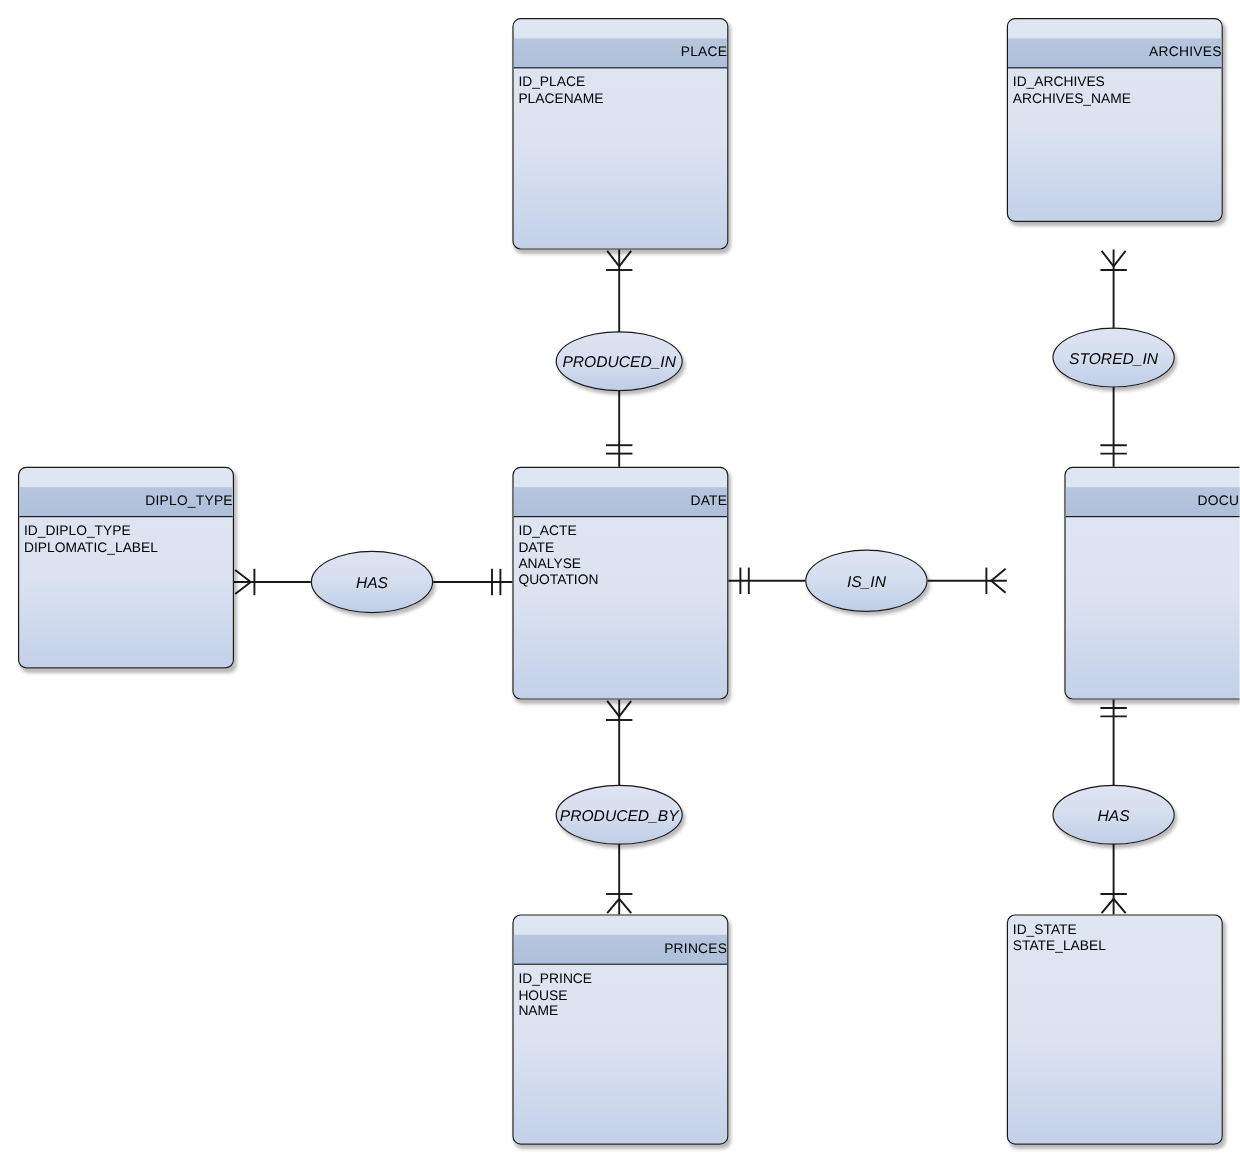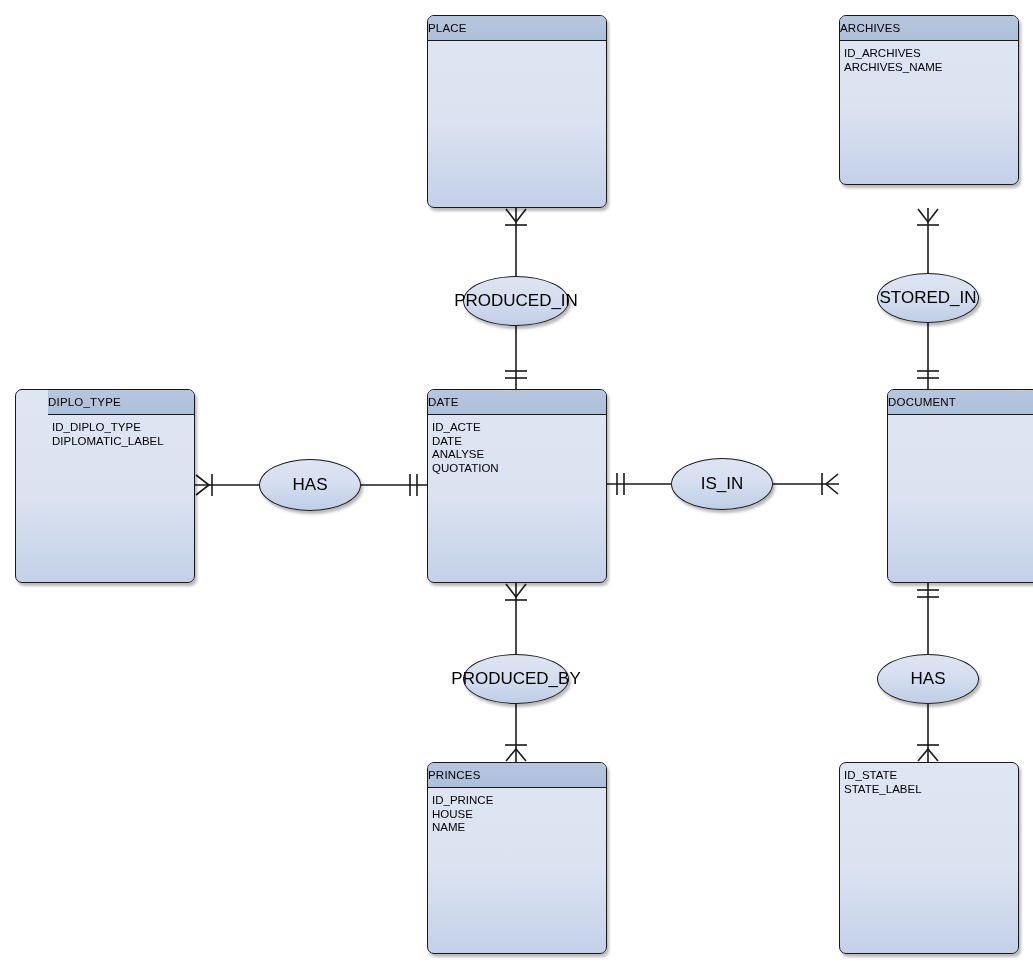--- a/index.html
+++ b/index.html
@@ -38,27 +38,28 @@
     box-sizing: border-box;
     border: 1px solid #1a1a1a;
     border-radius: 7px;
     background: linear-gradient(to bottom, #dee5f3 0%, #dbe3f1 55%, #c3d0e8 100%);
     box-shadow: 2px 3px 3px rgba(0,0,0,0.28);
     overflow: hidden;
   }
   .entity-header {
     height: 24px;
     line-height: 24px;
-    text-align: left;
+    text-align: right;
     font-size: 11.5px;
     color: #000000;
     background: linear-gradient(to bottom, #b6c6de 0%, #aebfda 100%);
     border-bottom: 1px solid #1a1a1a;
     letter-spacing: 0.2px;
     white-space: nowrap;
+    margin-top: 16px;
   }
   .entity-attrs {
     padding: 6px 0 0 4px;
     font-size: 11.5px;
     color: #000000;
     line-height: 13.7px;
   }
   .attr {
     white-space: nowrap;
   }
@@ -67,24 +68,25 @@
   .rel {
     position: absolute;
     box-sizing: border-box;
     border: 1px solid #1a1a1a;
     border-radius: 50%;
     background: linear-gradient(to bottom, #dde4f2 0%, #d6dff0 45%, #bfcde6 100%);
     box-shadow: 2px 3px 3px rgba(0,0,0,0.28);
     display: flex;
     align-items: center;
     justify-content: center;
-    font-size: 17px;
+    font-size: 13px;
     color: #000000;
     white-space: nowrap;
     z-index: 5;
+    font-style: italic;
   }
 </style>
 </head>
 <body>
 
 <div id="canvas">
 
   <svg class="layer-svg" id="connectors" viewBox="0 0 1033 969" width="1033" height="969" xmlns="http://www.w3.org/2000/svg">
 
     <g stroke="#1a1a1a" stroke-width="1.6" fill="none" stroke-linecap="butt">
@@ -158,31 +160,35 @@
         <line x1="928" y1="703" x2="928" y2="762"></line>
         <line x1="917" y1="745" x2="939" y2="745"></line>
         <path d="M 918,761 L 928,749 L 938,761"></path>
       </g>
 
     </g>
   </svg>
 
   <div class="entity" id="ent-place" style="left:427px; top:15px; width:180px; height:193px;">
     <div class="entity-header">PLACE</div>
+    <div class="entity-attrs">
+      <div class="attr">ID_PLACE</div>
+      <div class="attr">PLACENAME</div>
+    </div>
   </div>
 
   <div class="entity" id="ent-archives" style="left:839px; top:15px; width:180px; height:170px;">
     <div class="entity-header">ARCHIVES</div>
     <div class="entity-attrs">
       <div class="attr">ID_ARCHIVES</div>
       <div class="attr">ARCHIVES_NAME</div>
     </div>
   </div>
 
-  <div class="entity" id="ent-diplo_type" style="left:15px; top:389px; width:180px; height:194px;padding-left:32px;">
+  <div class="entity" id="ent-diplo_type" style="left:15px; top:389px; width:180px; height:168px;">
     <div class="entity-header">DIPLO_TYPE</div>
     <div class="entity-attrs">
       <div class="attr">ID_DIPLO_TYPE</div>
       <div class="attr">DIPLOMATIC_LABEL</div>
     </div>
   </div>
 
   <div class="entity" id="ent-acte" style="left:427px; top:389px; width:180px; height:194px;">
     <div class="entity-header">DATE</div>
     <div class="entity-attrs">

